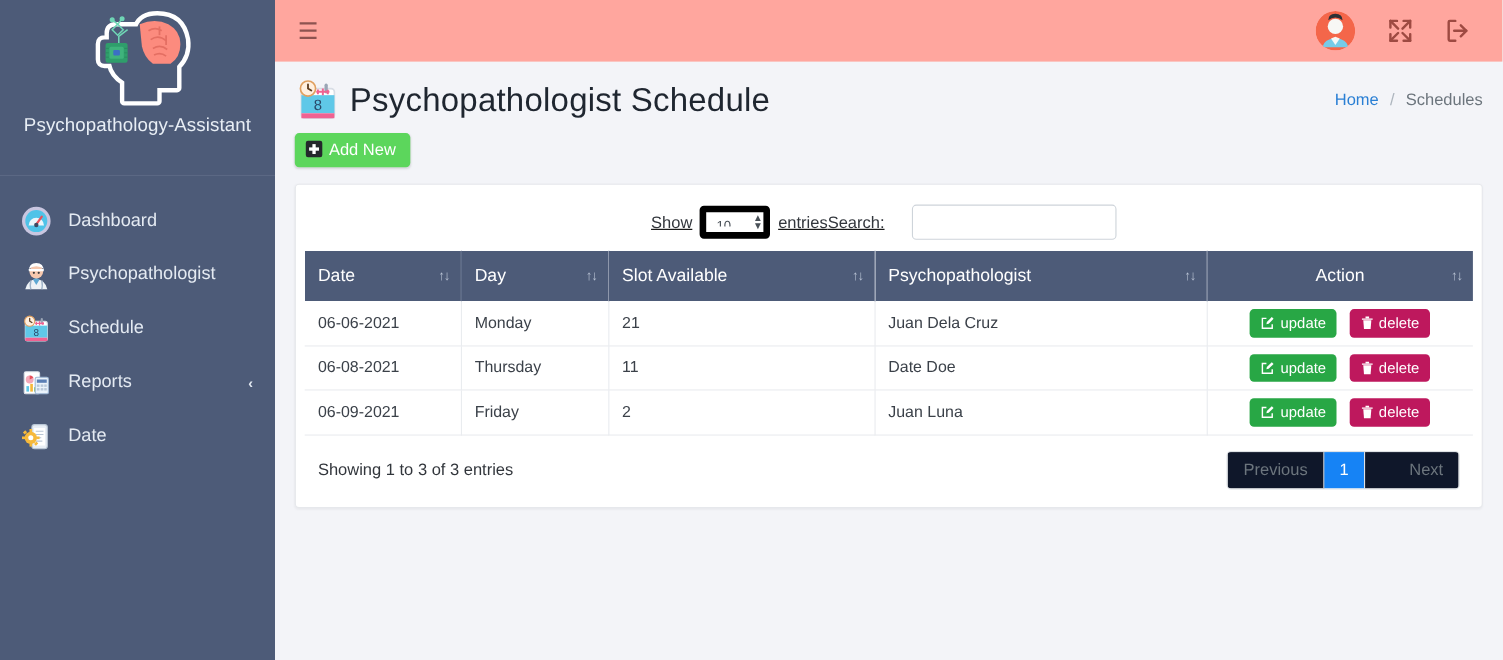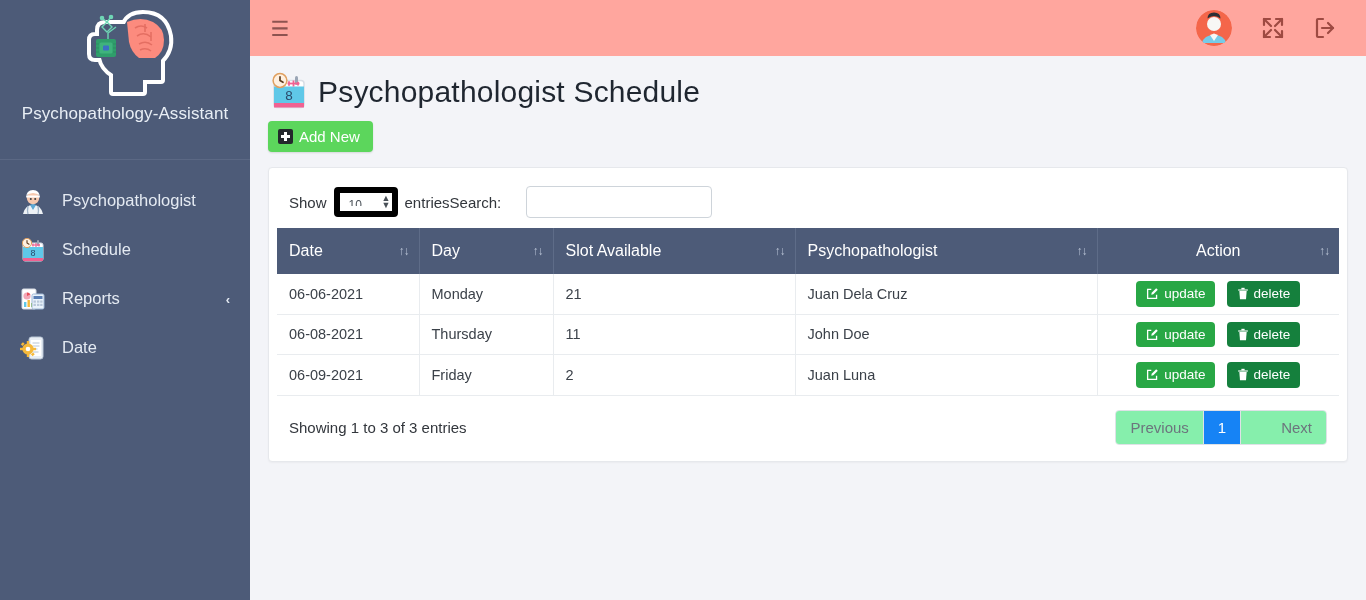--- a/index.html
+++ b/index.html
@@ -83,21 +83,21 @@
   .title-ico { width: 42px; height: 42px; margin-right: 8px; flex:0 0 42px; }
   .page-title {
     font-size: 30px; color: #1f2630; font-weight: normal;
     margin: 0; line-height: 1.1; letter-spacing: .2px;
   }
   .breadcrumb { font-size: 15px; color: #6c757d; padding-top: 12px; }
   .breadcrumb a { color: #2a7fd4; text-decoration: none; }
   .breadcrumb .sep { margin: 0 6px; color: #adb5bd; }
 
   .addnew {
-    display: inline-flex; align-items: center; gap: 6px;
+    display: inline-flex; gap: 6px;
     background: #5cd65c; color: #fff;
     border: none; border-radius: 4px;
     font-size: 15px; padding: 7px 13px 7px 10px;
     margin-top: 9px; cursor: pointer;
     box-shadow: 0 1px 2px rgba(0,0,0,.12);
     font-family: "Liberation Sans", sans-serif;
   }
   .addnew .plus {
     width: 15px; height: 15px; background: #24282c;
     border-radius: 2px; position: relative; display:inline-block;
@@ -111,22 +111,23 @@
   
   .card {
     margin-top: 15px;
     background: #fff;
     border: 1px solid #e6e8ec;
     border-radius: 4px;
     box-shadow: 0 1px 2px rgba(0,0,0,.04);
     padding: 0 0 0 0;
   }
   .card-top {
-    display: flex; align-items: center; justify-content: flex-start;
+    display: flex; align-items: center; justify-content: center;
     padding: 18px 29px 10px 20px;
+    text-decoration: underline;
   }
   .dt-length { font-size: 15px; color: #32363c; display: flex; align-items: center; gap: 7px;}
   .dt-select {
     appearance: none; -webkit-appearance: none;
     border: 6px solid #000000; border-radius: 4px;
     background: #fff; font-size: 12px; color: #495057;
     padding: 5px 22px 5px 9px; height: 30px;
     font-family: "Liberation Sans", sans-serif;
     cursor: pointer; position: relative;
   }
@@ -171,32 +172,32 @@
   table.dt tbody tr:last-child td { border-bottom: 1px solid #e9ecef; }
 
   .btn-sm {
     display: inline-flex; align-items: center; gap: 5px;
     border: none; border-radius: 4px; cursor: pointer;
     font-size: 13.5px; color: #fff; padding: 6px 10px;
     font-family: "Liberation Sans", sans-serif;
     line-height: 1;
   }
   .btn-update { background: #28a745; }
-  .btn-delete { background: #15803d; margin-left: 7px; justify-content: space-between; }
+  .btn-delete { background: #be185d; margin-left: 7px; justify-content: space-between; }
   .btn-sm svg { display:block; }
 
   .card-foot {
     display: flex; align-items: center; justify-content: space-between;
     padding: 14px 20px 16px 20px;
   }
   .dt-info { font-size: 15px; color: #32363c; }
   .pager { display: flex; border: 1px solid #dee2e6; border-radius: 4px; overflow: hidden; }
   .pager > div {
     padding: 8px 14px; font-size: 15px; color: #6c757d;
-    cursor: pointer; background: #86efac;
+    cursor: pointer; background: #0f172a;
     border-right: 1px solid #dee2e6;
   }
   .pager > div:last-child { border-right: none; padding-left: 40px; }
   .pager .active { background: #1683f5; color: #fff; }
 </style>
 </head>
 <body>
 
 <div class="app">
 
@@ -235,20 +236,32 @@
             <path d="M42 14 l-5 -4"></path>
               <path d="M42 14 l4 -5"></path>
           </g>
         </svg>
       </span>
       <div class="brand-name">Psychopathology-Assistant</div>
     </div>
 
     <nav class="nav">
 
+      <div class="nav-item">
+        <span class="nav-ico">
+          <svg width="28" height="28" viewBox="0 0 28 28">
+            <circle cx="14" cy="14" r="13" fill="#c9c6e0"></circle>
+            <circle cx="14" cy="14" r="10" fill="#4fc3e8"></circle>
+            <path d="M7 18 a7 7 0 0 1 14 0 z" fill="#eaf6fb"></path>
+            <path d="M14 17 l5 -7" stroke="#e8505b" stroke-width="2" stroke-linecap="round"></path>
+            <circle cx="14" cy="17.5" r="2" fill="#3b4a63"></circle>
+          </svg>
+        </span>
+        <span class="nav-label">Dashboard</span>
+      </div>
 
 
       <div class="nav-item">
         <span class="nav-ico">
           <svg width="28" height="28" viewBox="0 0 28 28">
             <path d="M4 27 q2 -9 10 -9 q8 0 10 9 z" fill="#eef2f6"></path>
             <path d="M11 18 l3 5 l3 -5 l-3 -1.5z" fill="#5fa8d3"></path>
             <circle cx="14" cy="11" r="6.2" fill="#f6c8ae"></circle>
             <path d="M7.2 10.5 q0 -7.5 6.8 -7.5 q6.8 0 6.8 7.5 l0 -2 q-3 -2.5 -6.8 -2.5 q-3.8 0 -6.8 2.5z" fill="#ffffff"></path>
             <path d="M7.2 8.5 h13.6 v2 h-13.6z" fill="#ffffff"></path>
@@ -406,20 +419,25 @@
               </svg>
             </span>
             <h1 class="page-title">Psychopathologist Schedule</h1>
           </div>
           <button class="addnew">
             <span class="plus"></span>
             <span>Add New</span>
           </button>
         </div>
 
+        <div class="breadcrumb">
+          <a href="#">Home</a>
+          <span class="sep">/</span>
+          <span>Schedules</span>
+        </div>
       </div>
 
       <div class="card">
 
         <div class="card-top">
           <label class="dt-length">
             <span>Show</span>
             <span class="select-wrap">
               <select class="dt-select">
                 <option>10</option>
@@ -501,21 +519,21 @@
                     </span>
                     <span>delete</span>
                   </button>
                 </td>
               </tr>
 
               <tr>
                 <td>06-08-2021</td>
                 <td>Thursday</td>
                 <td>11</td>
-                <td>John Doe</td>
+                <td>Date Doe</td>
                 <td>
                   <button class="btn-sm btn-update">
                     <span>
                       <svg width="13" height="13" viewBox="0 0 16 16" fill="none" stroke="#fff" stroke-width="1.6">
                         <path d="M13 9.5 V14 H2 V3 h4.5"></path>
                           <path d="M9 9 L14.5 3.5 L12.5 1.5 L7 7 L6.5 9.5 z" fill="#fff" stroke="none"></path>
                       </svg>
                     </span>
                     <span>update</span>
                   </button>

